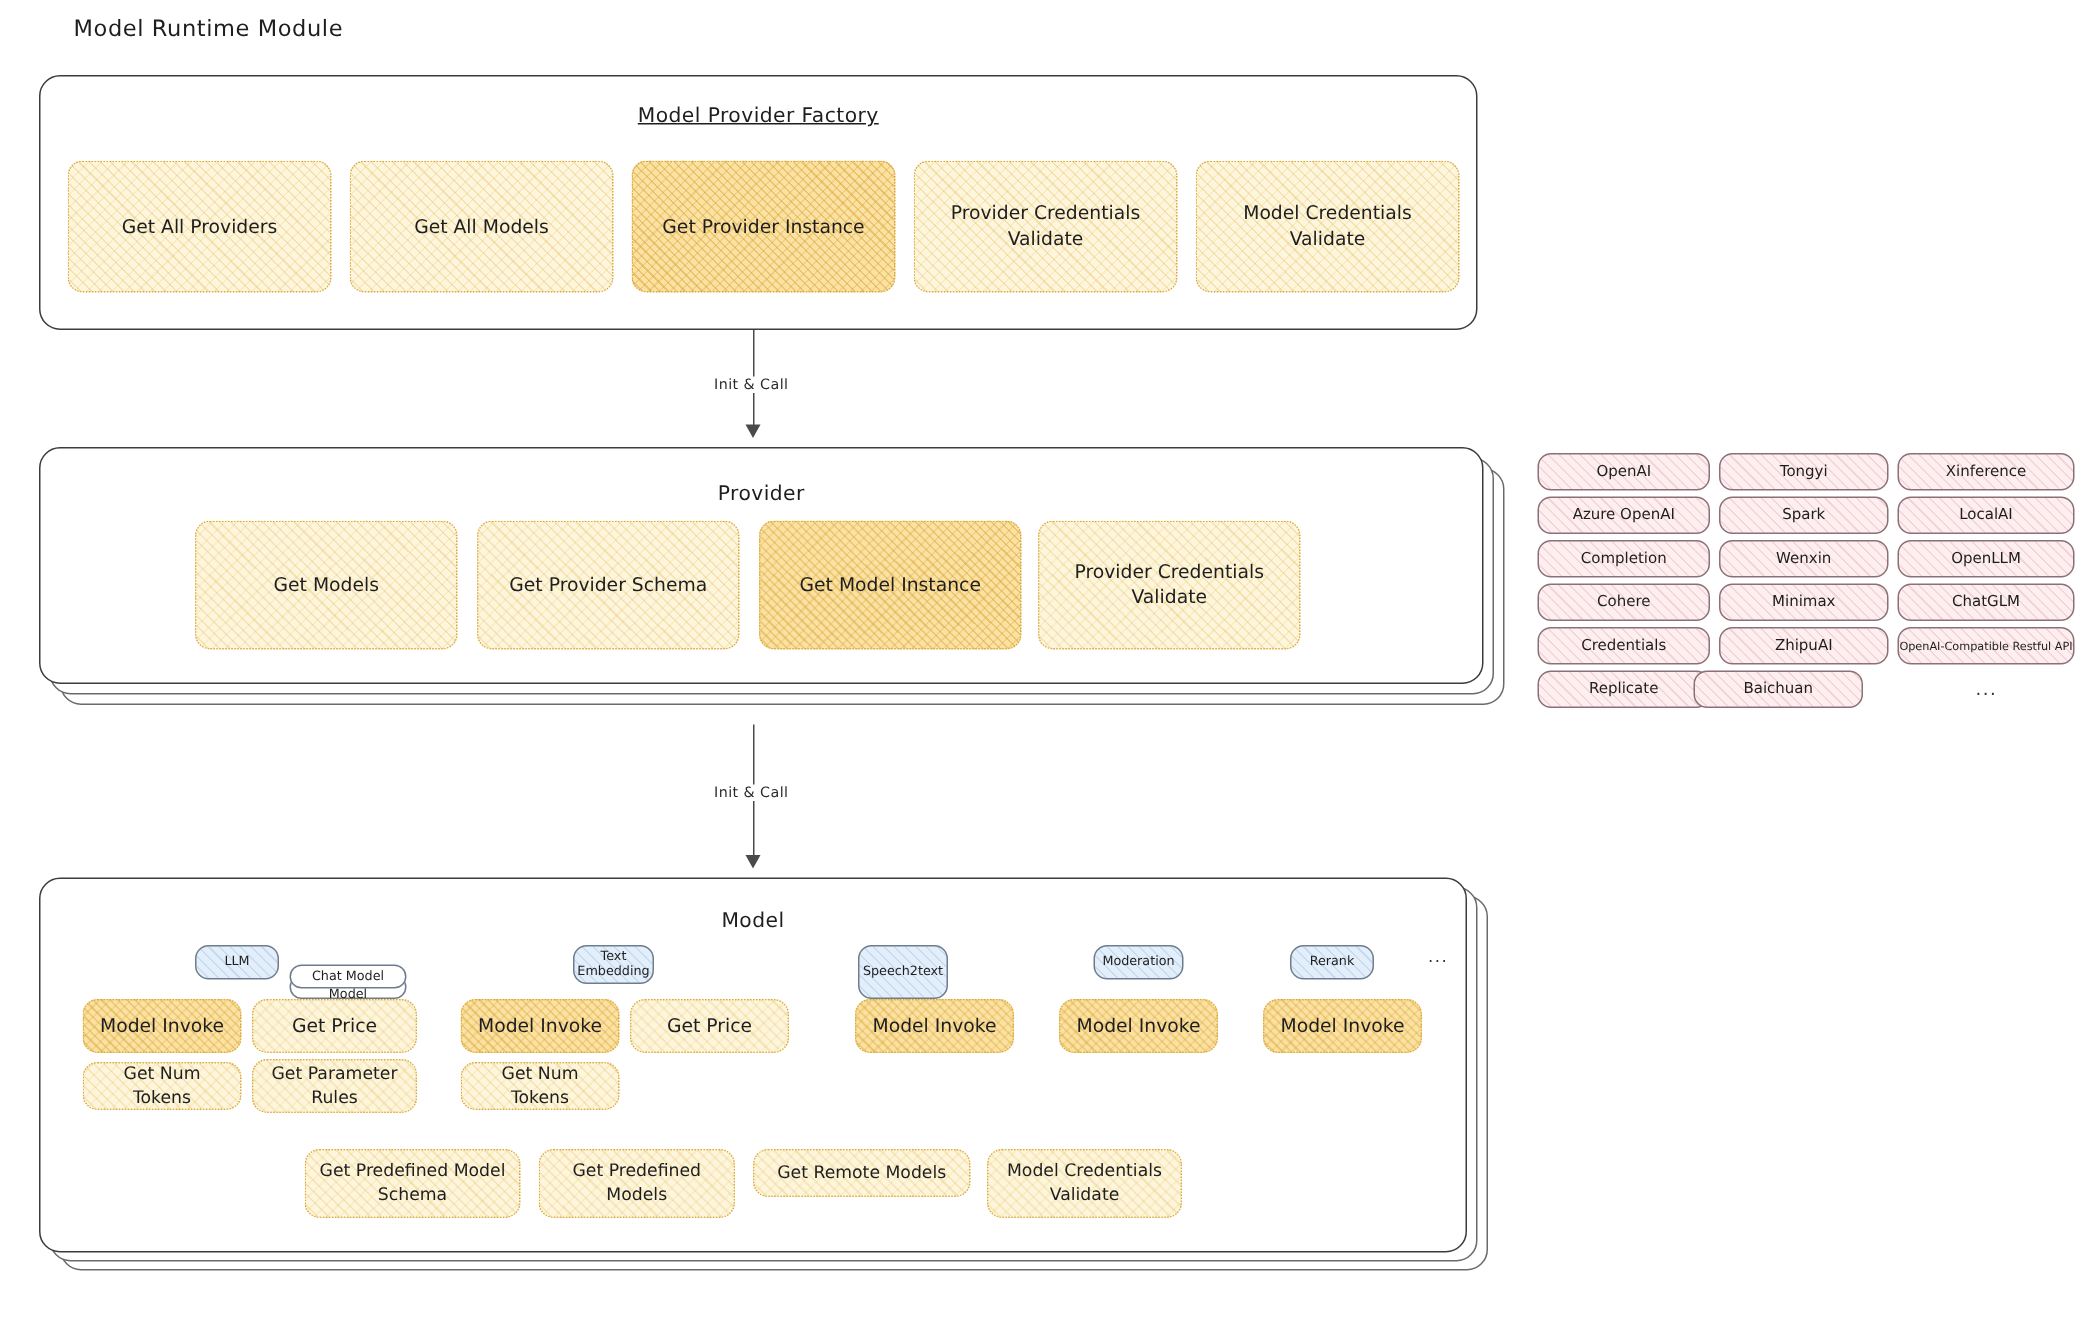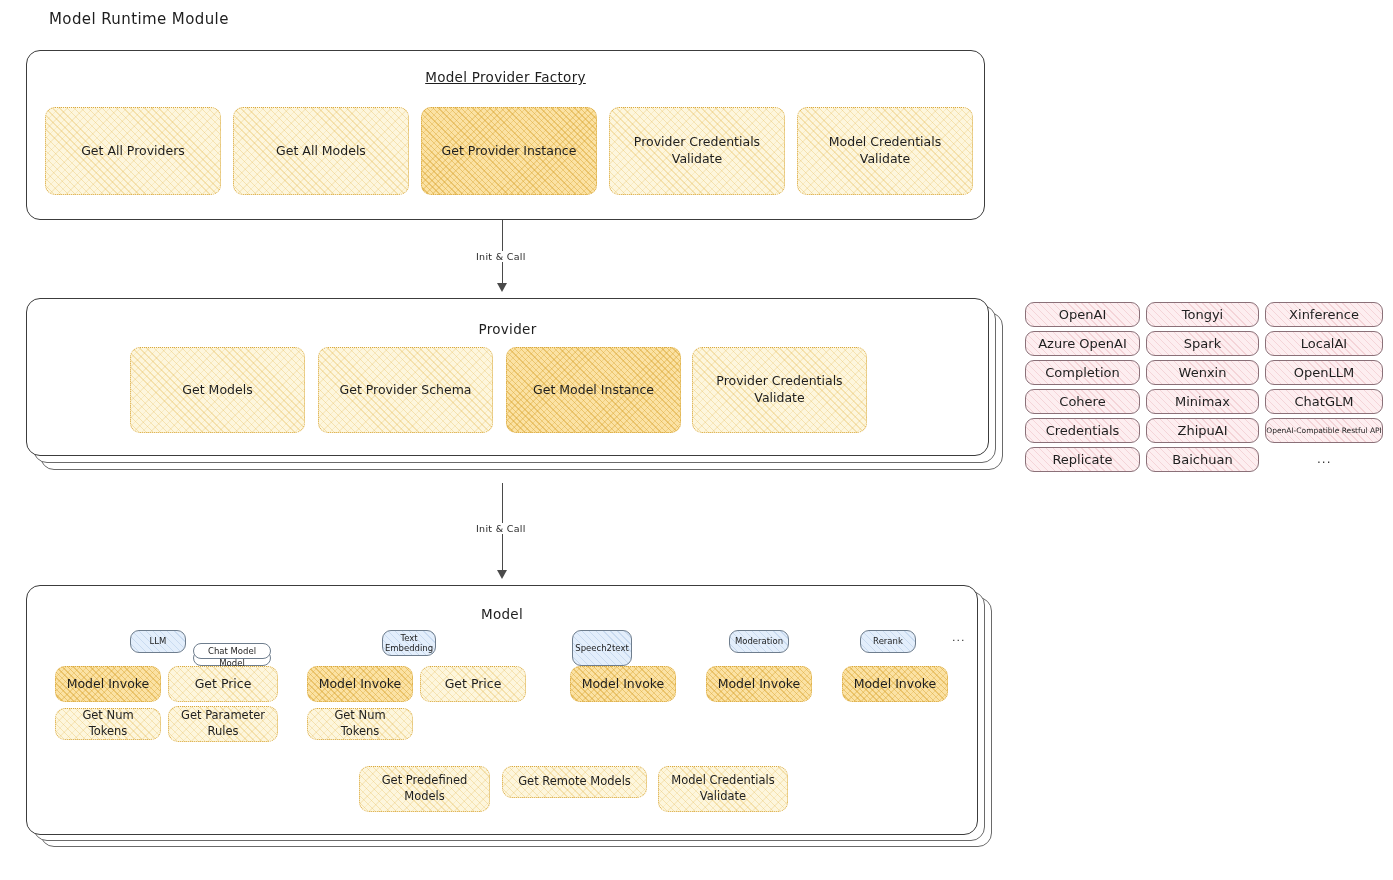--- a/index.html
+++ b/index.html
@@ -111,21 +111,21 @@
   
   .chip-pink {
     position: absolute;
     border-radius: 9px;
     border: 1.3px solid #8a7078;
     background-color: #fdeef0;
     background-image:
       repeating-linear-gradient(45deg, rgba(214,120,130,.22) 0 1px, transparent 1px 5px);
     display: flex; align-items: center; justify-content: center;
     text-align: center;
-    font-size: 13px; line-height: 1.2;
+    font-size: 10px; line-height: 1.2;
     color: #1e1e1e;
     padding: 2px 3px;
     white-space: nowrap;
   }
 
   
   .arrow-line {
     position: absolute;
     width: 1.4px;
     background: #4a4a4a;
@@ -201,21 +201,21 @@
     <div class="chip-pink" style="left:0px; top:60px; width:115px; height:25px;">Completion</div>
     <div class="chip-pink" style="left:0px; top:89px; width:115px; height:25px;">Cohere</div>
     <div class="chip-pink" style="left:0px; top:118px; width:115px; height:25px;">Credentials</div>
     <div class="chip-pink" style="left:0px; top:147px; width:115px; height:25px;">Replicate</div>
 
     <div class="chip-pink" style="left:121px; top:2px; width:113px; height:25px;">Tongyi</div>
     <div class="chip-pink" style="left:121px; top:31px; width:113px; height:25px;">Spark</div>
     <div class="chip-pink" style="left:121px; top:60px; width:113px; height:25px;">Wenxin</div>
     <div class="chip-pink" style="left:121px; top:89px; width:113px; height:25px;">Minimax</div>
     <div class="chip-pink" style="left:121px; top:118px; width:113px; height:25px;">ZhipuAI</div>
-    <div class="chip-pink" style="left:121px; top:147px; width:113px; height:25px;">Baichuan</div>
+    <div class="chip-pink" style="left:104px; top:147px; width:113px; height:25px;">Baichuan</div>
 
     <div class="chip-pink" style="left:240px; top:2px; width:118px; height:25px;">Xinference</div>
     <div class="chip-pink" style="left:240px; top:31px; width:118px; height:25px;">LocalAI</div>
     <div class="chip-pink" style="left:240px; top:60px; width:118px; height:25px;">OpenLLM</div>
     <div class="chip-pink" style="left:240px; top:89px; width:118px; height:25px;">ChatGLM</div>
     <div class="chip-pink" style="left:240px; top:118px; width:118px; height:25px; font-size:7.5px;">OpenAI-Compatible Restful API</div>
     <div class="ellipsis" style="left:292px; top:152px;">...</div>
   </div>
 
   <div class="arrow-line" style="left:502px; top:483px; height:90px;"></div>
@@ -248,18 +248,19 @@
     <div class="node hot" style="left:543px; top:80px; width:106px; height:36px;">Model Invoke</div>
 
     <div class="chip-blue" style="left:702px; top:44px; width:60px; height:23px;">Moderation</div>
     <div class="node hot" style="left:679px; top:80px; width:106px; height:36px;">Model Invoke</div>
 
     <div class="chip-blue" style="left:833px; top:44px; width:56px; height:23px;">Rerank</div>
     <div class="node hot" style="left:815px; top:80px; width:106px; height:36px;">Model Invoke</div>
 
     <div class="ellipsis" style="left:925px; top:45px; font-size:11px;">...</div>
 
+    <div class="node small" style="left:176px; top:180px; width:144px; height:46px;">Get Predefined Model Schema</div>
     <div class="node small" style="left:332px; top:180px; width:131px; height:46px;">Get Predefined Models</div>
     <div class="node small" style="left:475px; top:180px; width:145px; height:32px;">Get Remote Models</div>
     <div class="node small" style="left:631px; top:180px; width:130px; height:46px;">Model Credentials Validate</div>
   </div>
 
 </div>
 
 </body></html>

